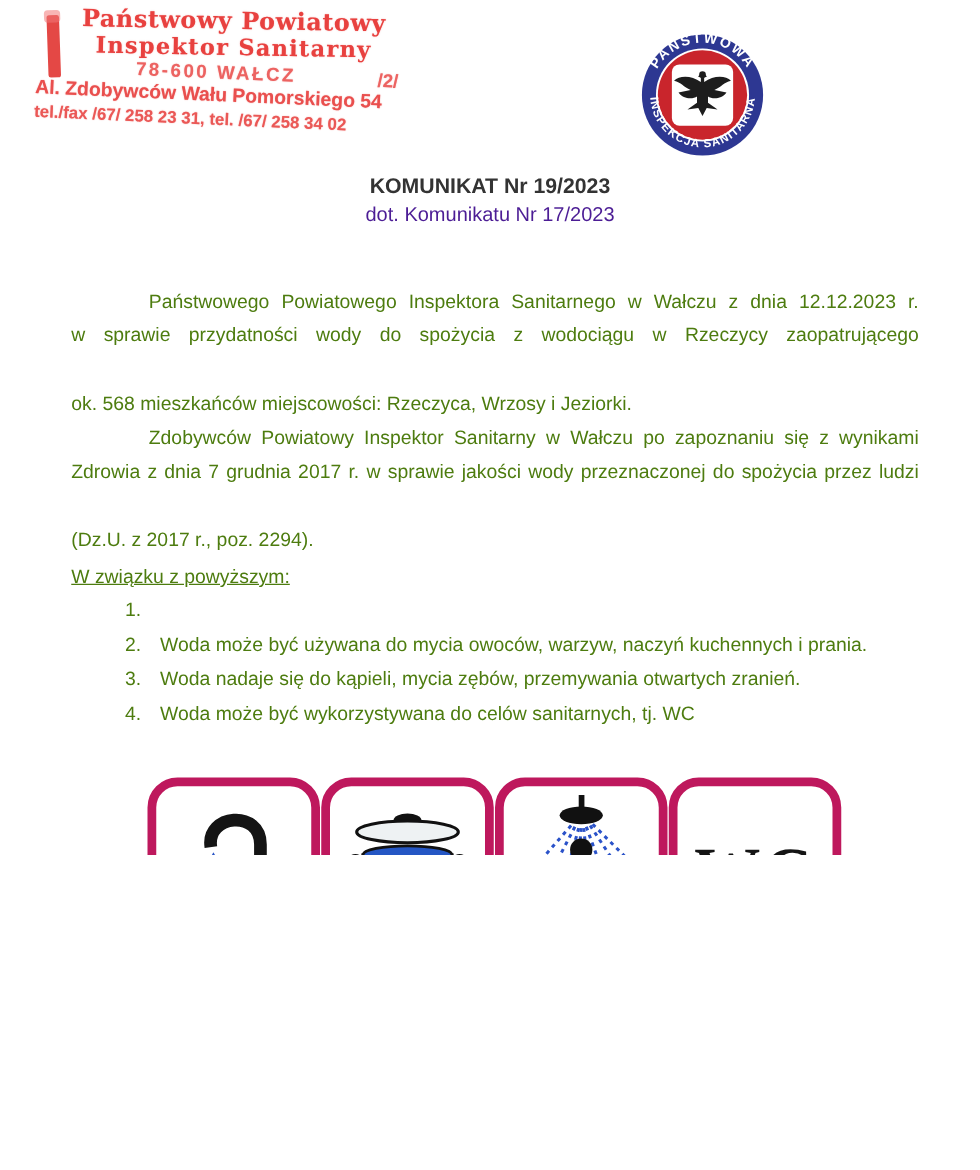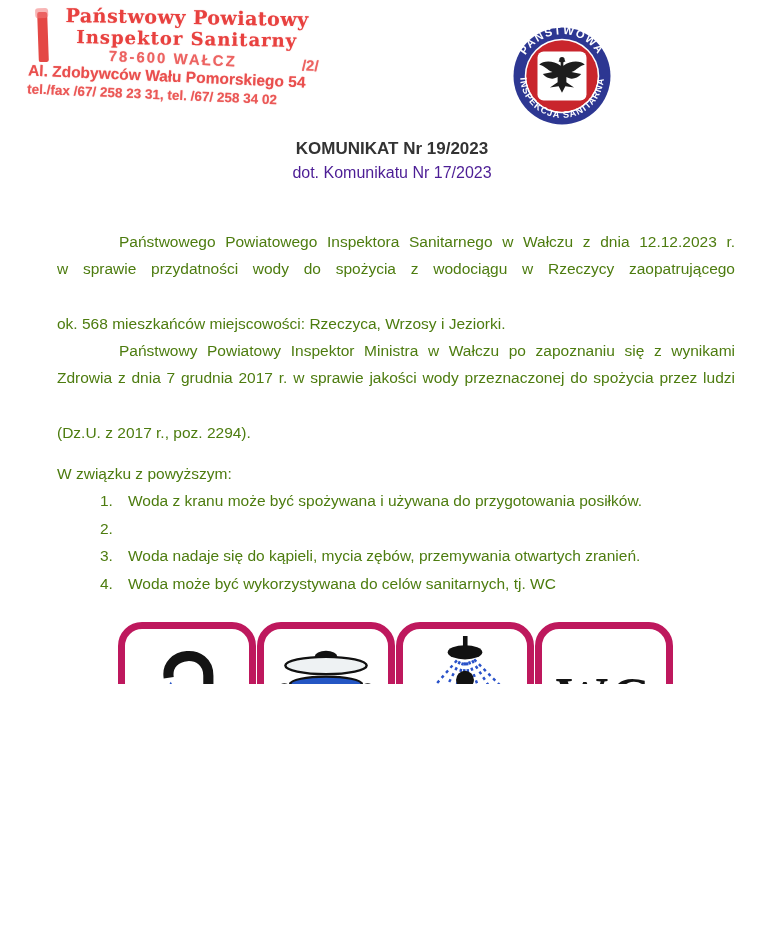--- a/index.html
+++ b/index.html
@@ -32,21 +32,21 @@
          font-size:17px;font-weight:bold;color:#333;}
   .subtitle{position:absolute;left:0;top:164px;width:100%;text-align:center;
          font-size:16px;color:#4c1d95;}
 
   
   .body{position:absolute;left:57px;top:228px;width:678px;font-size:15.5px;
         line-height:27px;color:#4d7c0f;}
   .tline{text-align:justify;text-align-last:justify;white-space:normal;}
   .tline.last{text-align-last:auto;margin-top:28px;}
   .tline.first{padding-left:62px;}
-  .list-intro{margin-top:14px;}
+  .list-intro{margin-top:2px;text-decoration:underline;}
   .lrow{display:flex;line-height:27.5px;}
   .lnum{width:28px;margin-left:43px;text-align:left;}
   .ltxt{flex:1;}
 
   
   .pictos{position:absolute;left:118px;top:622px;display:flex;}
   .pcell{position:relative;width:124px;height:133px;border:7px solid #be185d;border-radius:24px;
          background:#fff;margin-right:1px;display:flex;align-items:center;justify-content:center;}
   .pcell svg{display:block;}
   .wm{position:absolute;right:2px;bottom:10px;writing-mode:vertical-rl;transform:rotate(180deg);
@@ -103,32 +103,32 @@
   <div class="title">KOMUNIKAT Nr 19/2023</div>
   <div class="subtitle">dot. Komunikatu Nr 17/2023</div>
 
   <div class="body">
     <div class="para">
         <div class="tline first">Państwowego Powiatowego Inspektora Sanitarnego w Wałczu z dnia 12.12.2023 r.</div>
         <div class="tline">w sprawie przydatności wody do spożycia z wodociągu w Rzeczycy zaopatrującego</div>
         <div class="tline last">ok. 568 mieszkańców miejscowości: Rzeczyca, Wrzosy i Jeziorki.</div>
       </div>
     <div class="para">
-        <div class="tline first">Państwowy Powiatowy Inspektor Ministra w Wałczu po zapoznaniu się z wynikami</div>
+        <div class="tline first">Zdobywców Powiatowy Inspektor Sanitarny w Wałczu po zapoznaniu się z wynikami</div>
         <div class="tline">Zdrowia z dnia 7 grudnia 2017 r. w sprawie jakości wody przeznaczonej do spożycia przez ludzi</div>
         <div class="tline last">(Dz.U. z 2017 r., poz. 2294).</div>
       </div>
     <div class="list-intro">W związku z powyższym:</div>
     <div class="list">
         <div class="lrow">
           <span class="lnum">1.</span>
-          <span class="ltxt">Woda z kranu może być spożywana i używana do przygotowania posiłków.</span>
         </div>
         <div class="lrow">
           <span class="lnum">2.</span>
+          <span class="ltxt">Woda może być używana do mycia owoców, warzyw, naczyń kuchennych i prania.</span>
         </div>
         <div class="lrow">
           <span class="lnum">3.</span>
           <span class="ltxt">Woda nadaje się do kąpieli, mycia zębów, przemywania otwartych zranień.</span>
         </div>
         <div class="lrow">
           <span class="lnum">4.</span>
           <span class="ltxt">Woda może być wykorzystywana do celów sanitarnych, tj. WC</span>
         </div>
       </div>

